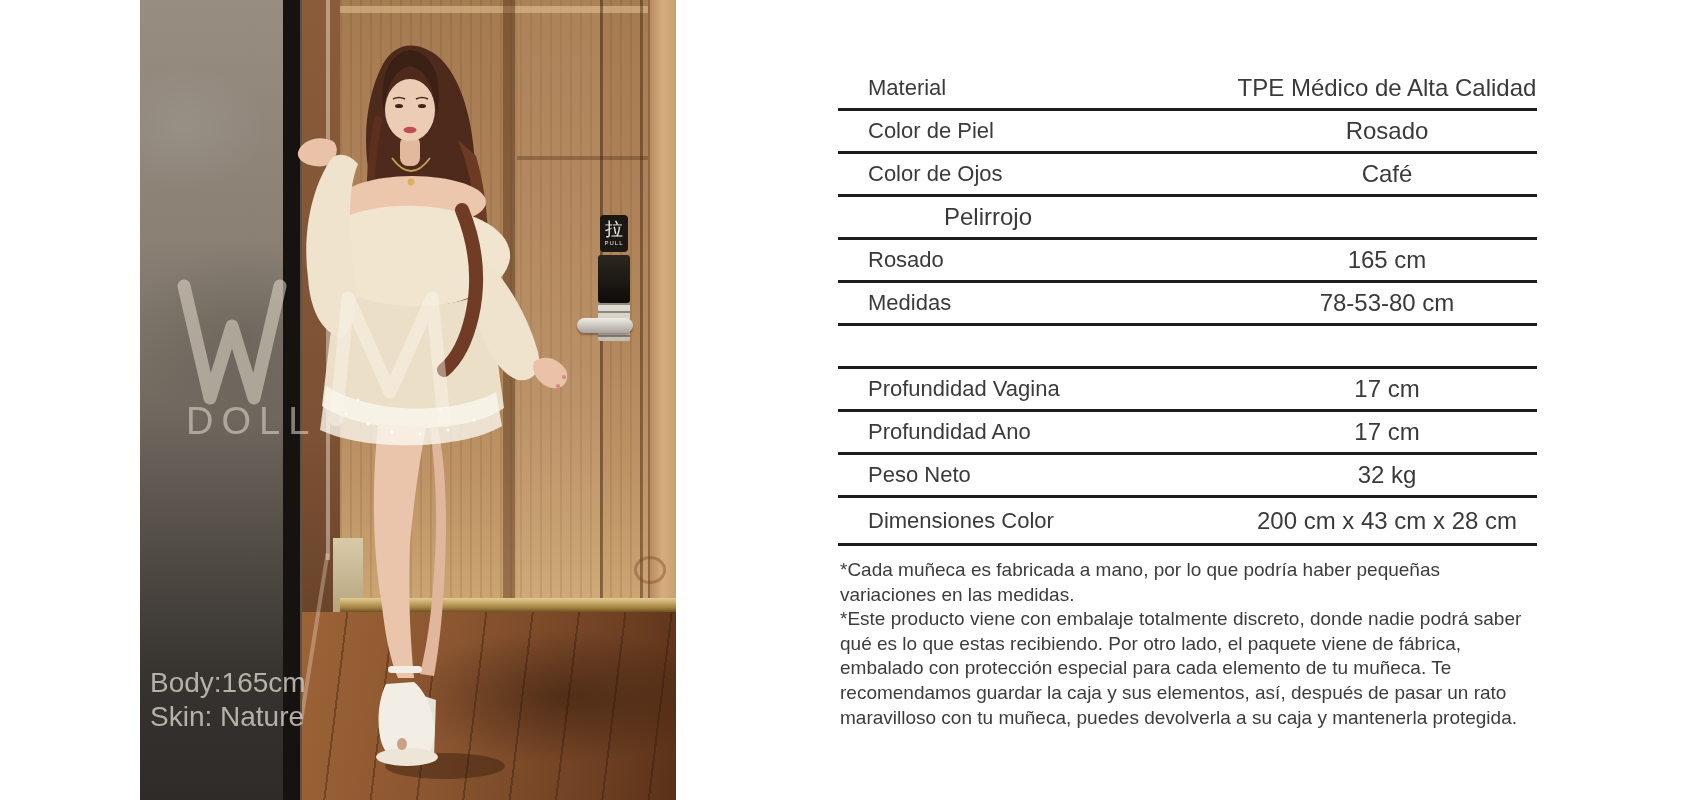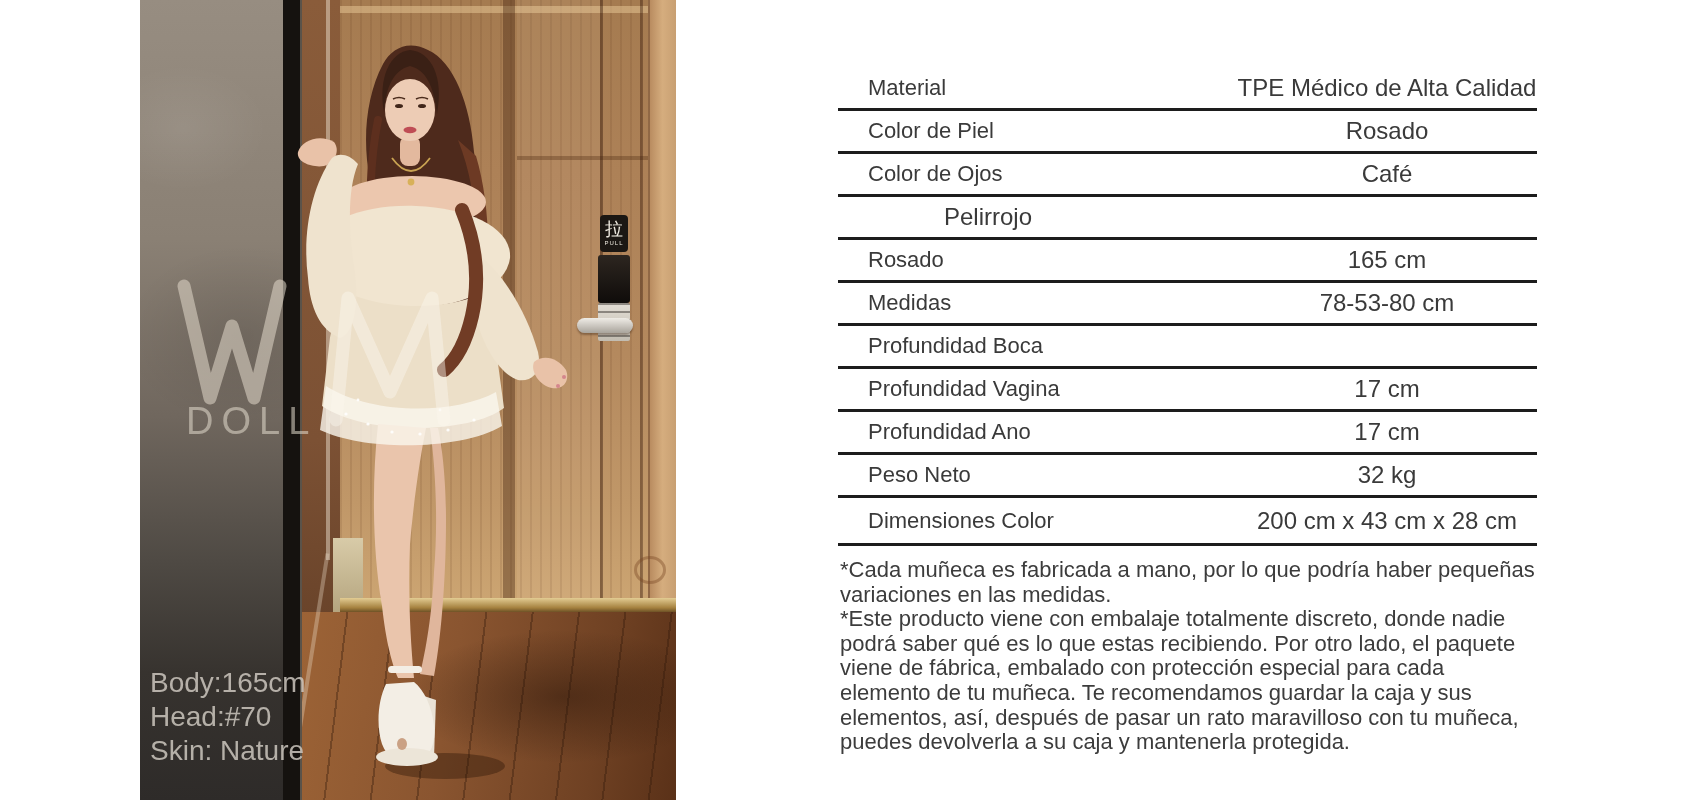--- a/index.html
+++ b/index.html
@@ -112,21 +112,21 @@
     display:flex;align-items:center;height:40px;
     border-bottom:3px solid #1d1d1d;
   }
   .spec-row:last-child{height:45px;}
   .spec-label{flex:1;padding-left:30px;font-size:22px;color:#3a3a3a;}
   .spec-value{width:300px;text-align:center;font-size:24px;color:#3a3a3a;}
 
   
   .disclaimer{
     position:absolute;left:840px;top:558px;width:700px;
-    font-size:22px;line-height:24.6px;color:#3c3c3c;
+    font-size:19px;line-height:24.6px;color:#3c3c3c;
   }
   .disclaimer p{margin:0;}
 </style>
 </head>
 <body>
 
 <div class="photo">
   <div class="wall-gray"></div>
   <div class="glass-zone"></div>
   <div class="glass-highlight"></div>
@@ -224,21 +224,20 @@
 
     <g>
       <polyline points="44,286 70,398 92,326 114,398 140,286" stroke="rgba(226,217,203,0.55)" stroke-width="13" fill="none" stroke-linecap="round" stroke-linejoin="round"></polyline>
       <polyline points="196,420 208,298 250,392 292,298 304,420" stroke="rgba(250,246,238,0.45)" stroke-width="13" fill="none" stroke-linecap="round" stroke-linejoin="round"></polyline>
       <text x="46" y="434" font-size="38" letter-spacing="8" fill="rgba(228,220,206,0.55)">DOLL</text>
     </g>
   </svg>
 
   <div class="photo-overlay-text">
     <div>Body:165cm</div>
-    <div>Head:#70</div>
     <div>Skin: Nature</div>
   </div>
 </div>
 
 <div class="spec-table">
   <div class="spec-row">
     <div class="spec-label">Material</div>
     <div class="spec-value">TPE Médico de Alta Calidad</div>
   </div>
   <div class="spec-row">
@@ -254,21 +253,20 @@
   </div>
   <div class="spec-row">
     <div class="spec-label">Rosado</div>
     <div class="spec-value">165 cm</div>
   </div>
   <div class="spec-row">
     <div class="spec-label">Medidas</div>
     <div class="spec-value">78-53-80 cm</div>
   </div>
   <div class="spec-row">
-    <div class="spec-label">Profundidad Boca</div>
   </div>
   <div class="spec-row">
     <div class="spec-label">Profundidad Vagina</div>
     <div class="spec-value">17 cm</div>
   </div>
   <div class="spec-row">
     <div class="spec-label">Profundidad Ano</div>
     <div class="spec-value">17 cm</div>
   </div>
   <div class="spec-row">

